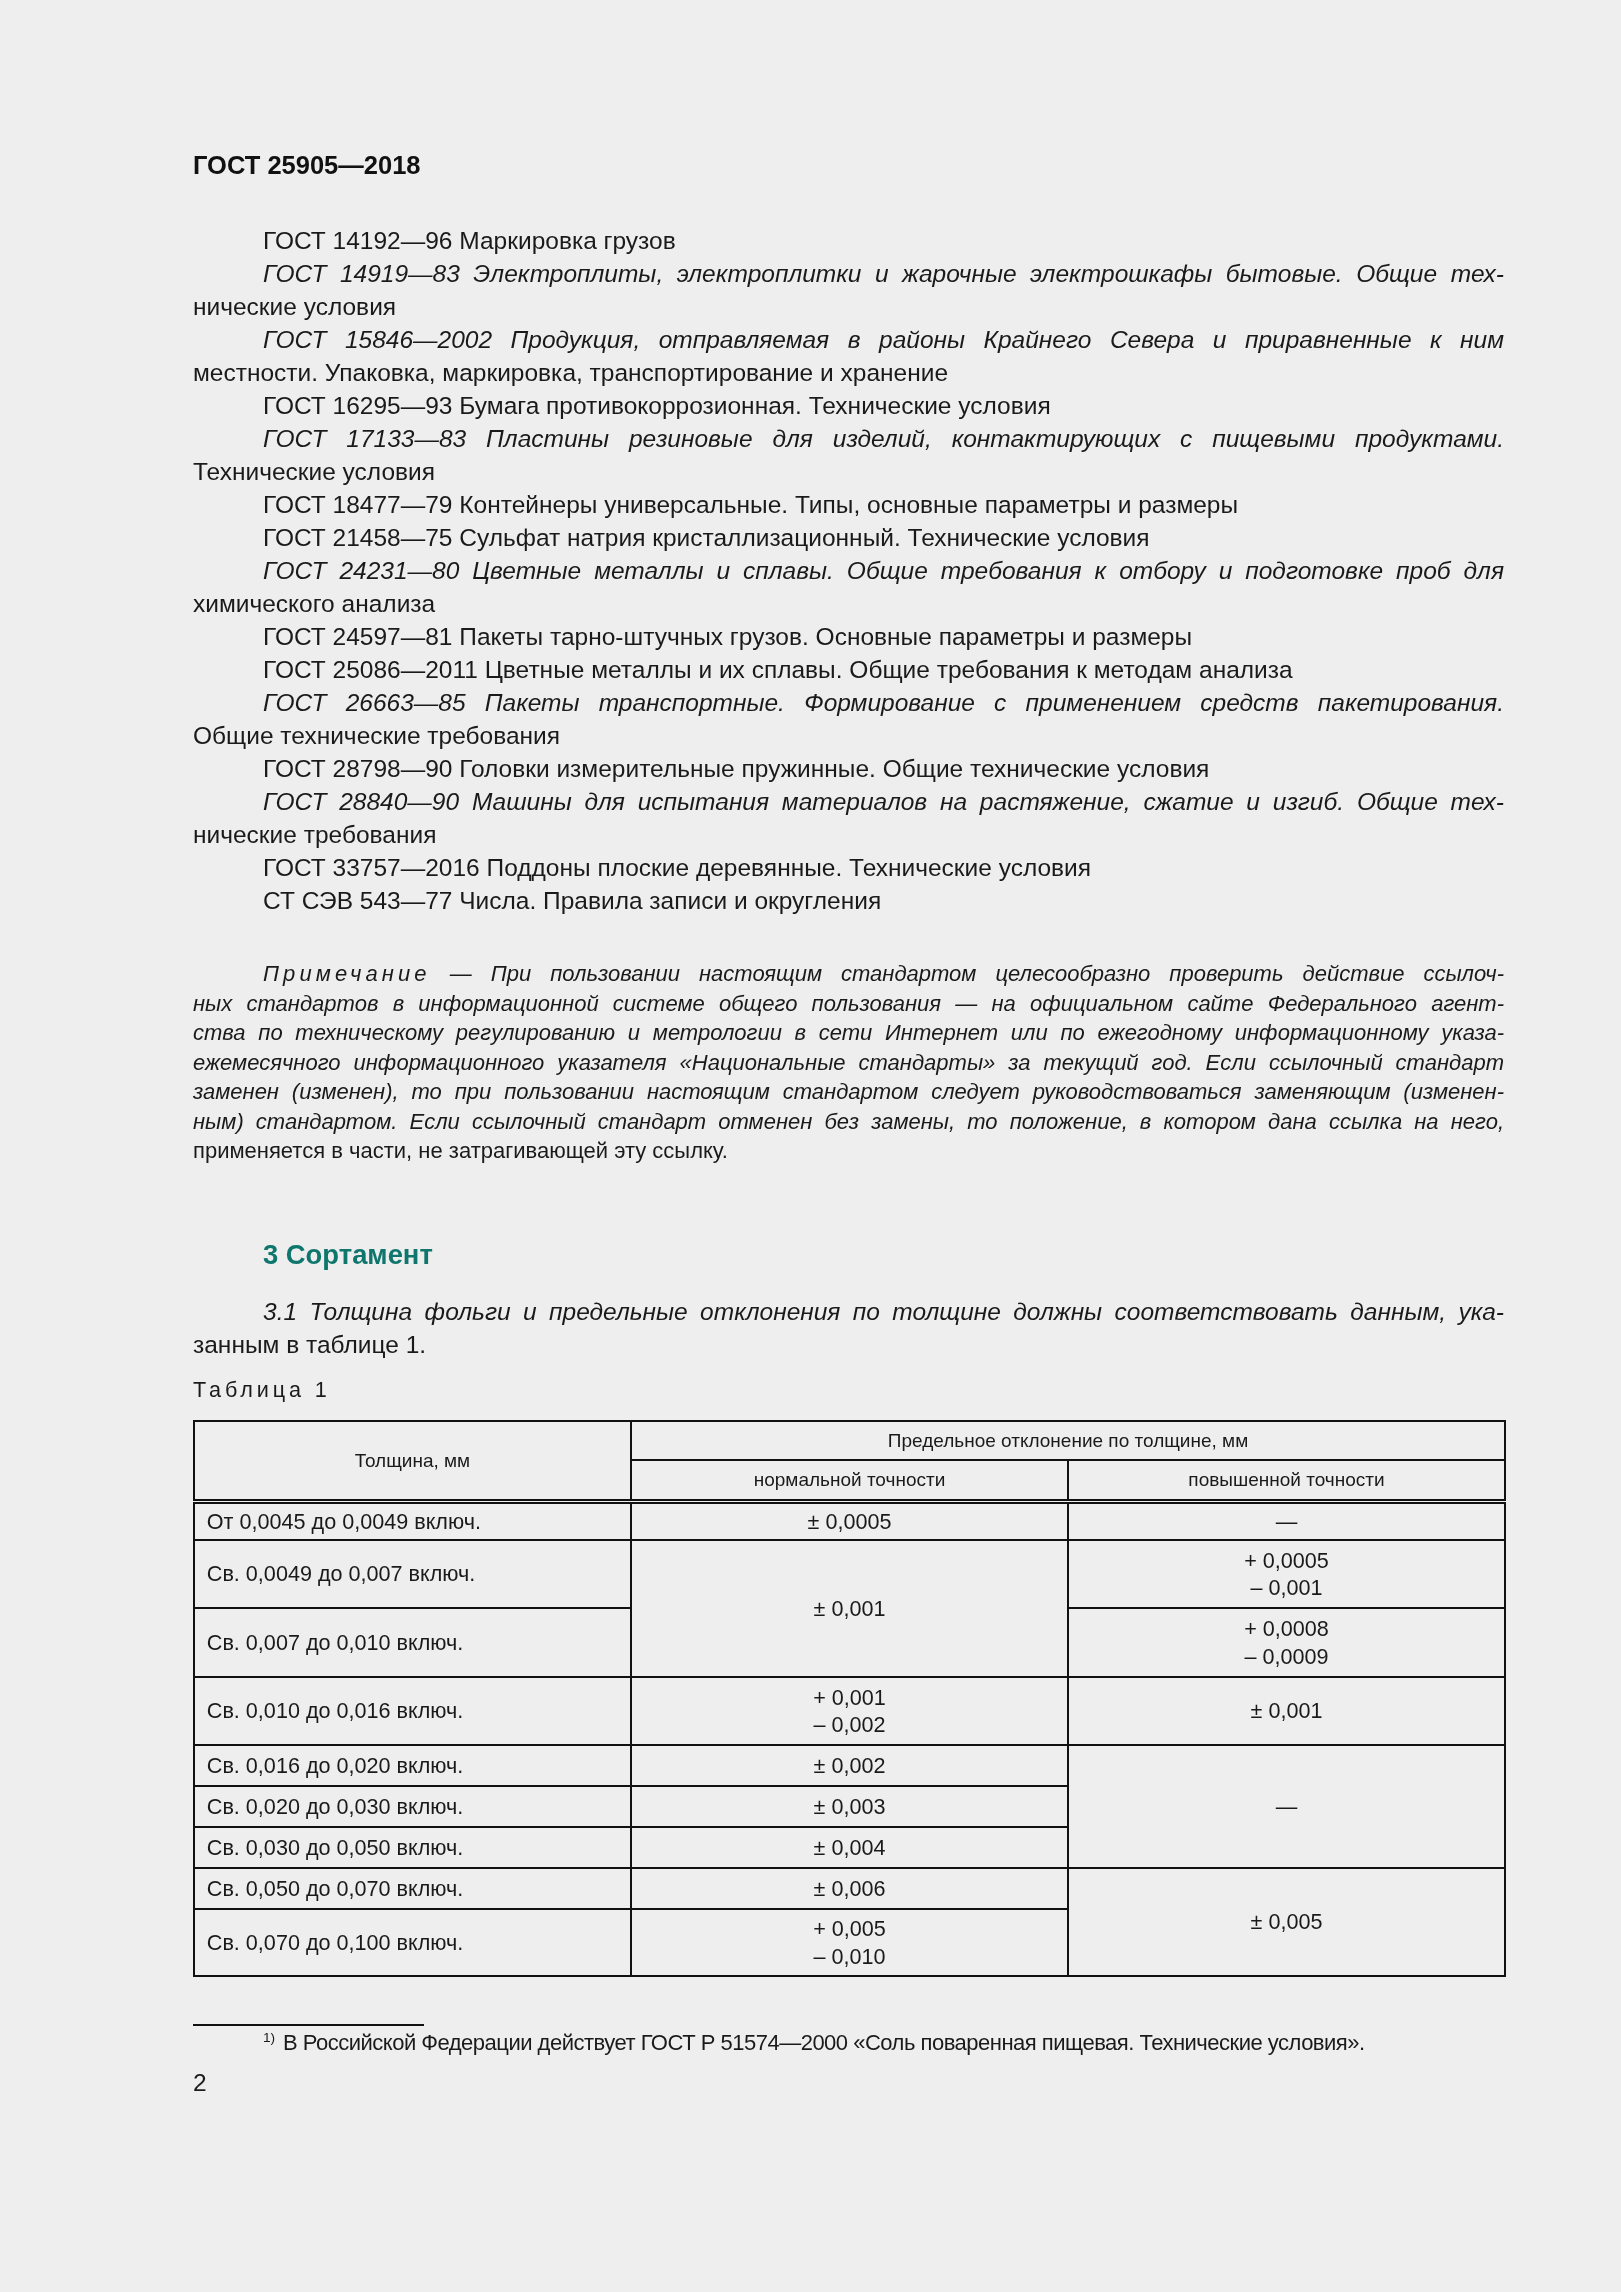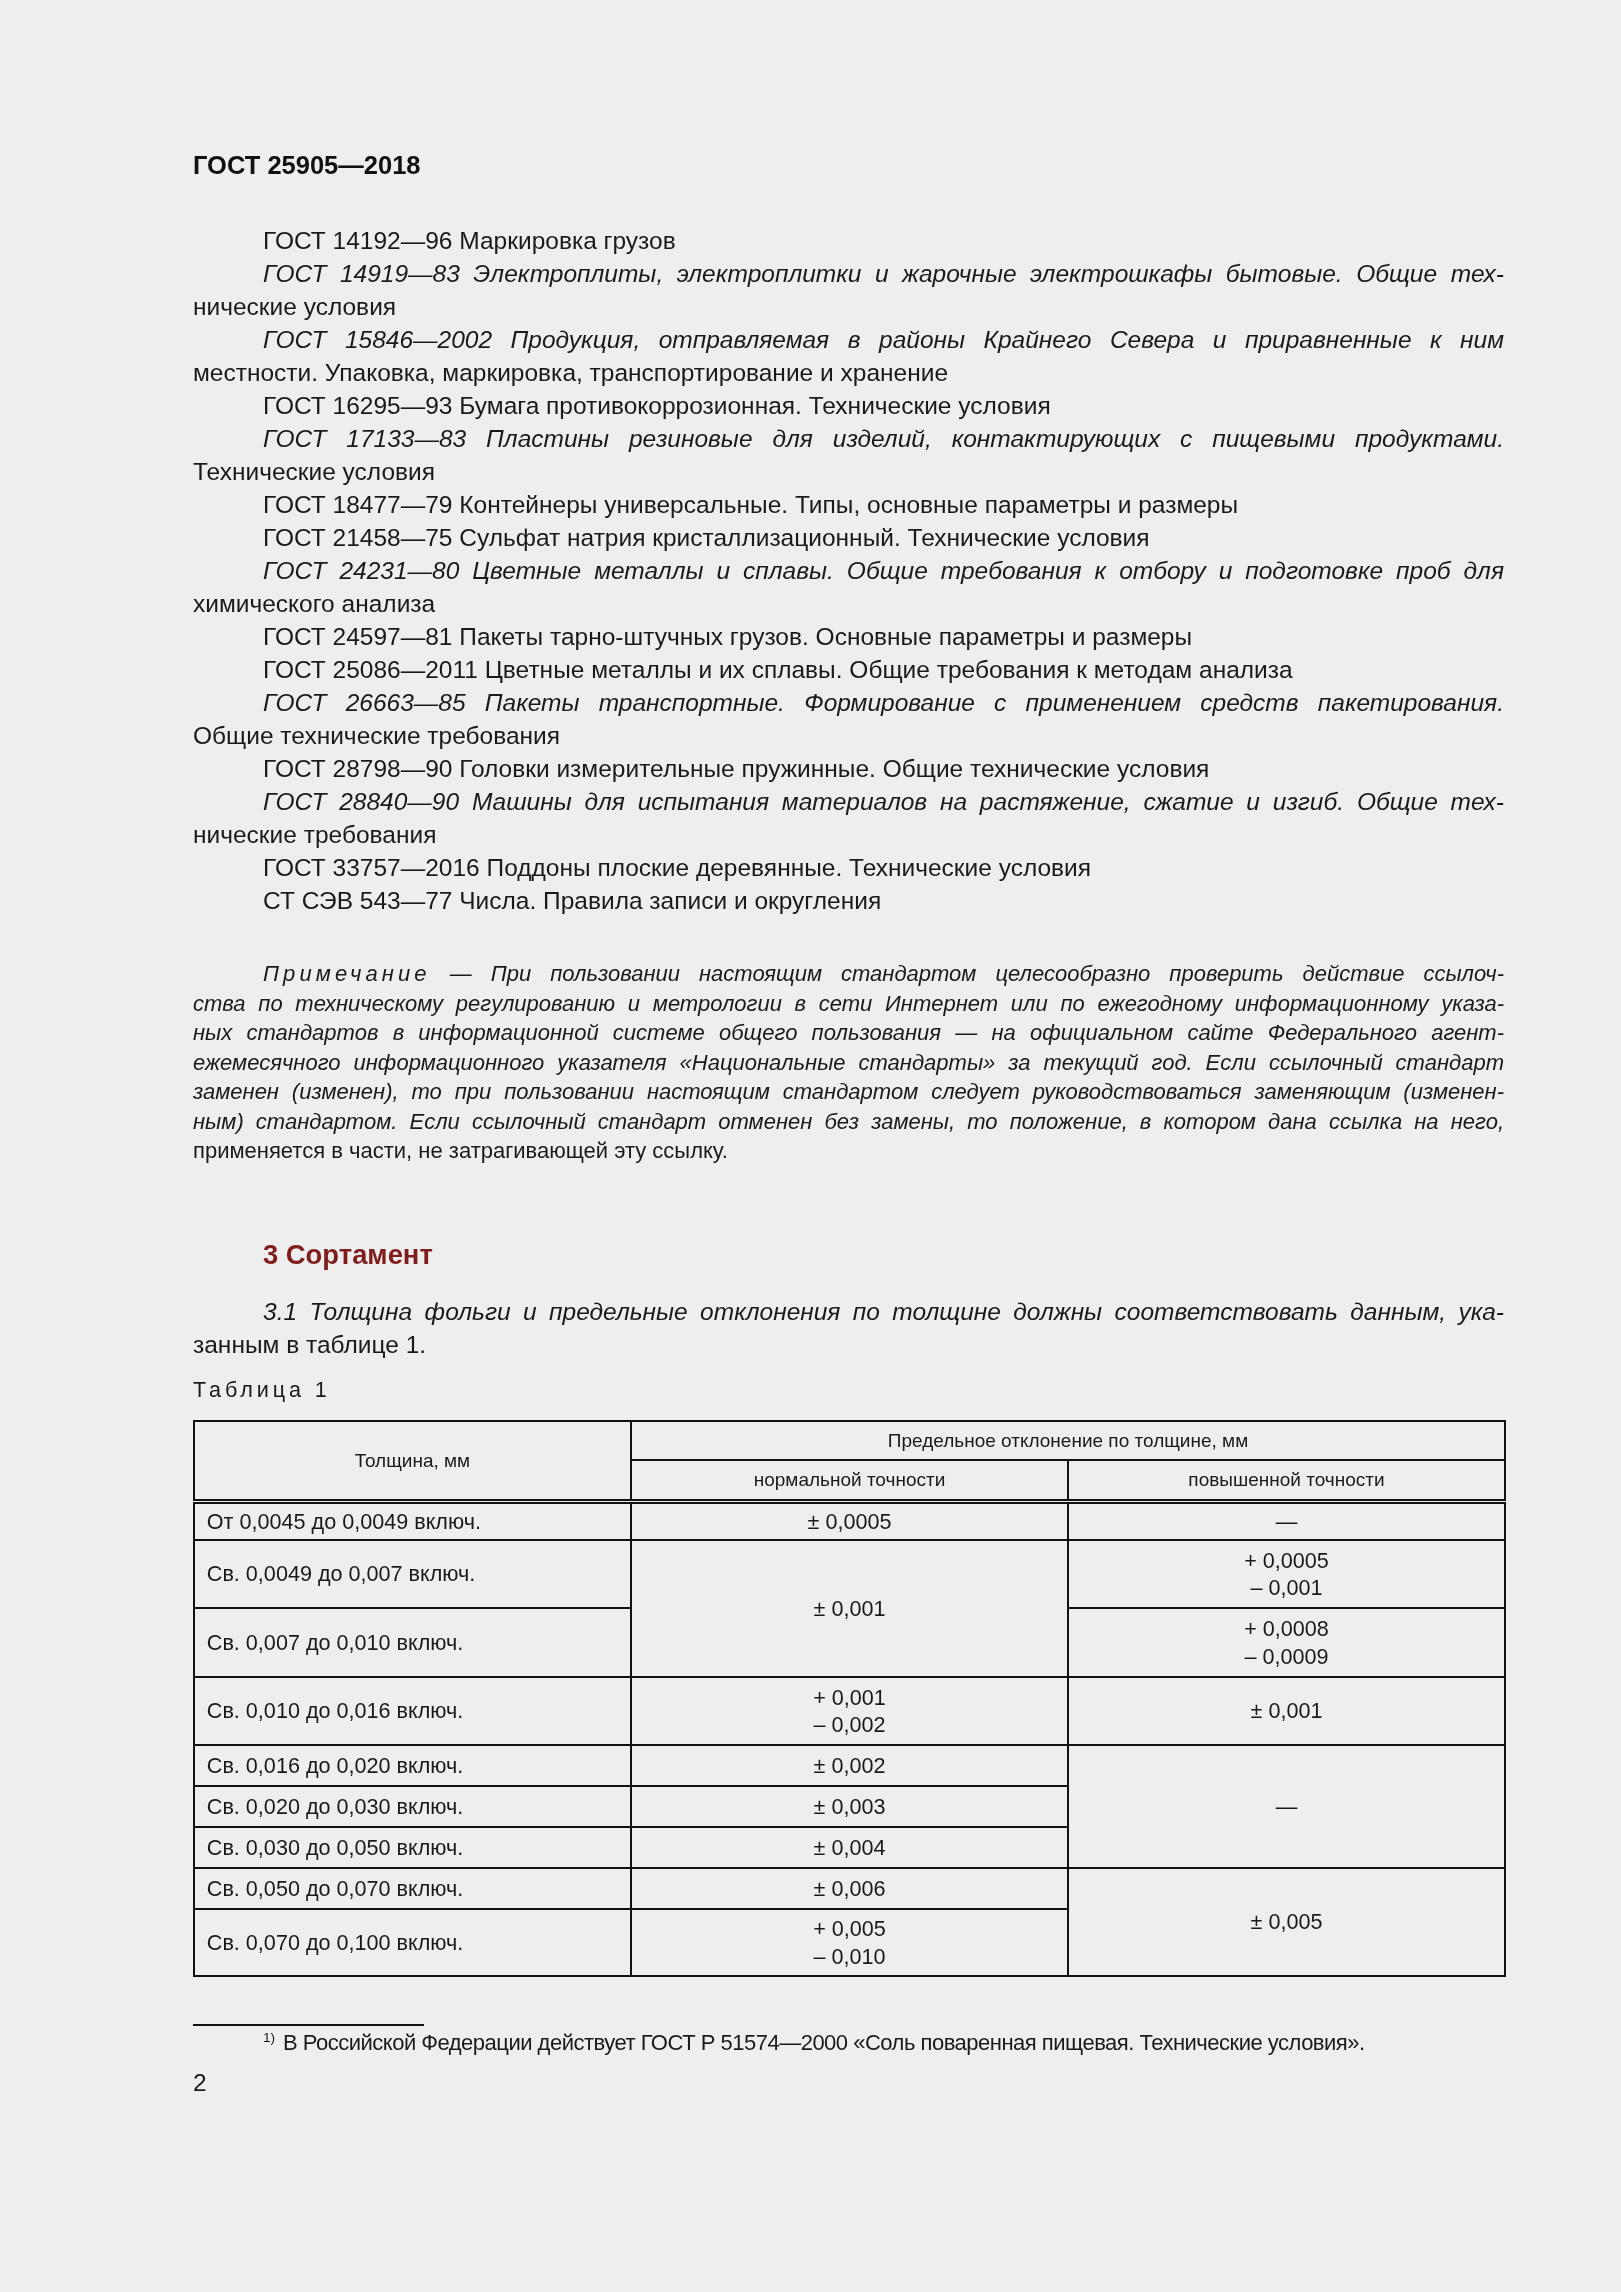--- a/index.html
+++ b/index.html
@@ -10,21 +10,21 @@
   .abs { position:absolute; }
   .doc-header { left:193px; top:149px; font-size:25.5px; font-weight:bold; line-height:32px; white-space:nowrap; color:#111; }
   .block { left:193px; width:1311px; }
   .line { display:block; white-space:nowrap; overflow:visible; }
   .line.j { text-align:justify; text-align-last:justify; white-space:normal;font-style:italic; }
   .line.ind { padding-left:70px; }
   .refs { top:224px; font-size:24.5px; line-height:33px; }
   .refs sup { font-size:14.7px; vertical-align:9.8px; line-height:0; }
   .note { top:959px; font-size:22px; line-height:29.5px; }
   .note .label { letter-spacing:4.1px; }
-  .section-heading { left:263px; top:1238px; font-size:27.4px; font-weight:bold; line-height:33px; color:#7f1d1d; }
+  .section-heading { left:263px; top:1238px; font-size:27.4px; font-weight:bold; line-height:33px; color:#0f766e; }
   .para { top:1295px; font-size:24.5px; line-height:33px; }
   .table-caption { left:193px; top:1376px; font-size:21.6px; line-height:27.4px; letter-spacing:3.9px; }
   .tbl { left:193px; top:1420px; border-collapse:collapse; table-layout:fixed; width:1311px; }
   .tbl td { border:2px solid #111; text-align:center; vertical-align:middle; padding:0; font-size:21.6px; line-height:27.4px; }
   .tbl .hd td { font-size:19px; line-height:23.5px; }
   .tbl td.first { text-align:left; padding-left:11.8px; }
   .tbl .t-top td { border-top-width:2.9px; }
   .tbl td.l-edge { border-left-width:2.9px; }
   .tbl td.r-edge { border-right-width:2.9px; }
   .tbl td.dbl-b { border-bottom:5.9px double #111; }
@@ -59,22 +59,22 @@
   <span class="line">Общие технические требования</span>
   <span class="line ind">ГОСТ 28798—90 Головки измерительные пружинные. Общие технические условия</span>
   <span class="line ind j">ГОСТ 28840—90 Машины для испытания материалов на растяжение, сжатие и изгиб. Общие тех-</span>
   <span class="line">нические требования</span>
   <span class="line ind">ГОСТ 33757—2016 Поддоны плоские деревянные. Технические условия</span>
   <span class="line ind">СТ СЭВ 543—77 Числа. Правила записи и округления</span>
 </div>
 
 <div class="abs block note">
   <span class="line ind j"><span class="label">Примечание</span> <span>— При пользовании настоящим стандартом целесообразно проверить действие ссылоч-</span></span>
+  <span class="line j">ных стандартов в информационной системе общего пользования — на официальном сайте Федерального агент-</span>
   <span class="line j">ства по техническому регулированию и метрологии в сети Интернет или по ежегодному информационному указа-</span>
-  <span class="line j">ных стандартов в информационной системе общего пользования — на официальном сайте Федерального агент-</span>
   <span class="line j">ежемесячного информационного указателя «Национальные стандарты» за текущий год. Если ссылочный стандарт</span>
   <span class="line j">заменен (изменен), то при пользовании настоящим стандартом следует руководствоваться заменяющим (изменен-</span>
   <span class="line j">ным) стандартом. Если ссылочный стандарт отменен без замены, то положение, в котором дана ссылка на него,</span>
   <span class="line">применяется в части, не затрагивающей эту ссылку.</span>
 </div>
 
 <div class="abs section-heading">3 Сортамент</div>
 
 <div class="abs block para">
   <span class="line ind j">3.1 Толщина фольги и предельные отклонения по толщине должны соответствовать данным, ука-</span>

